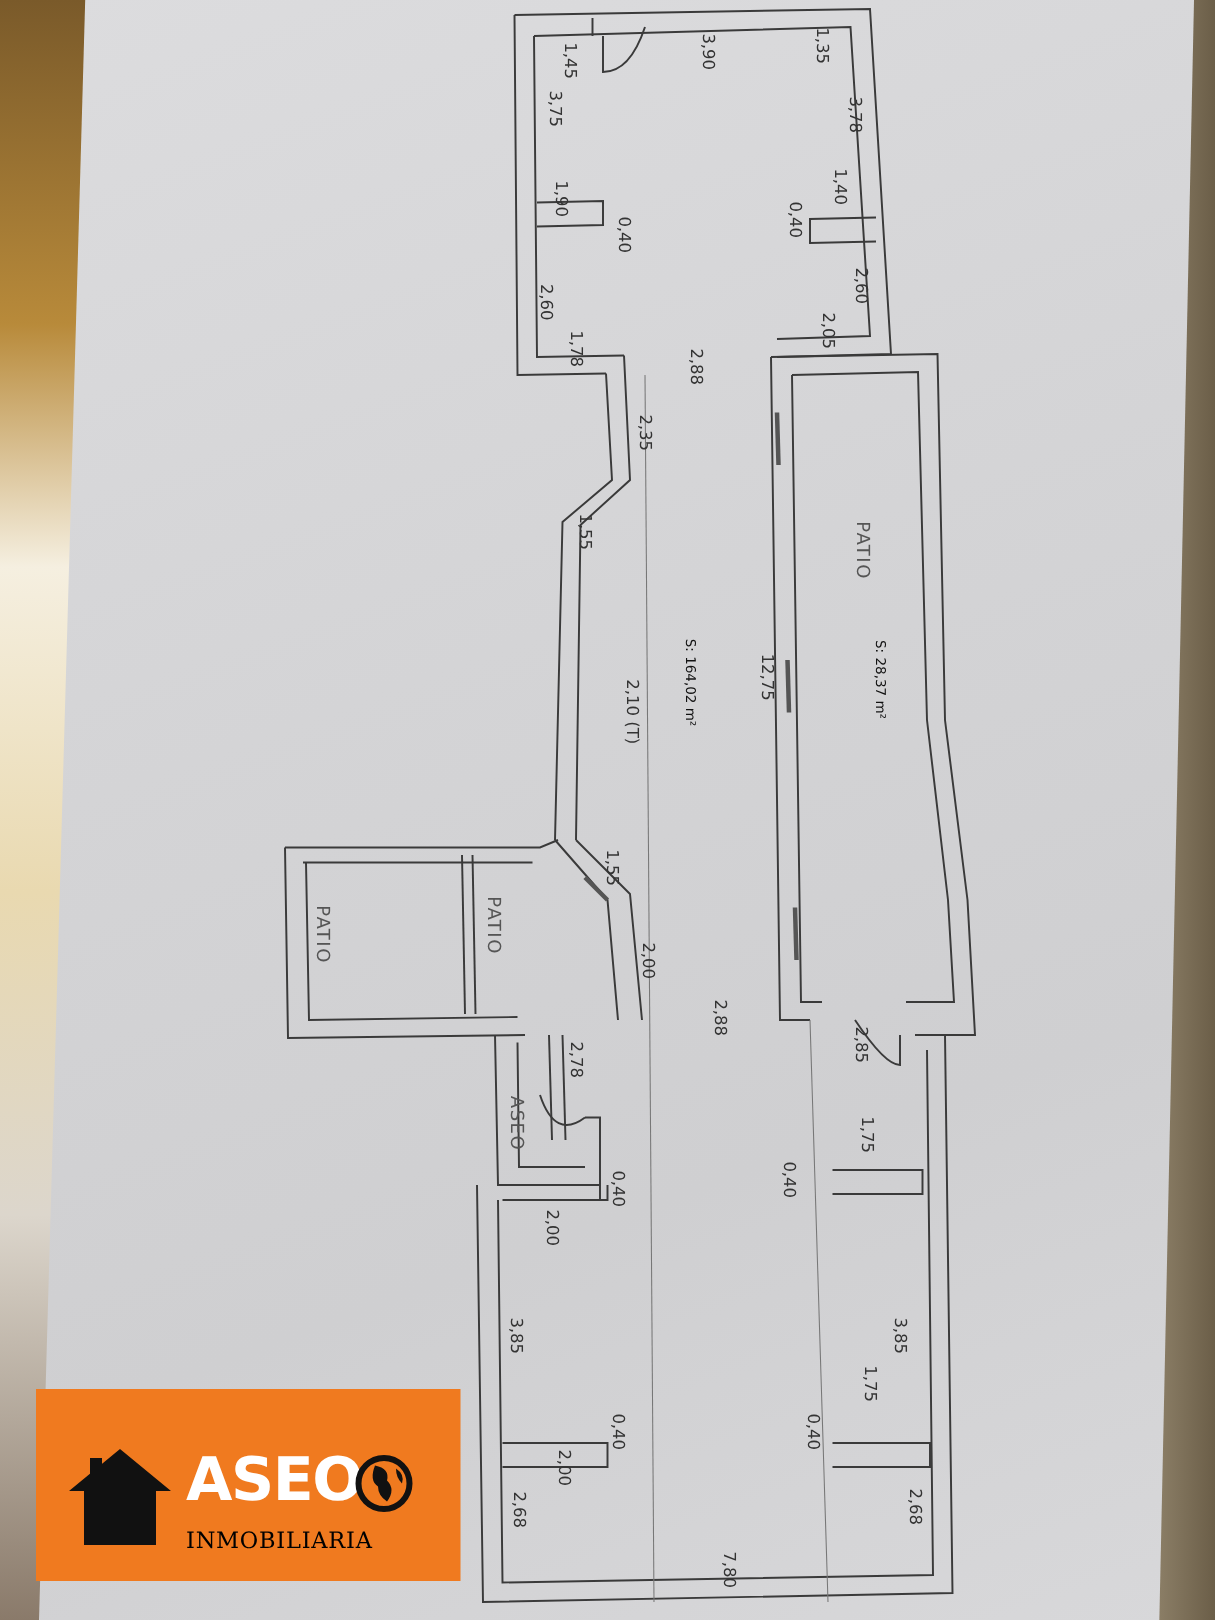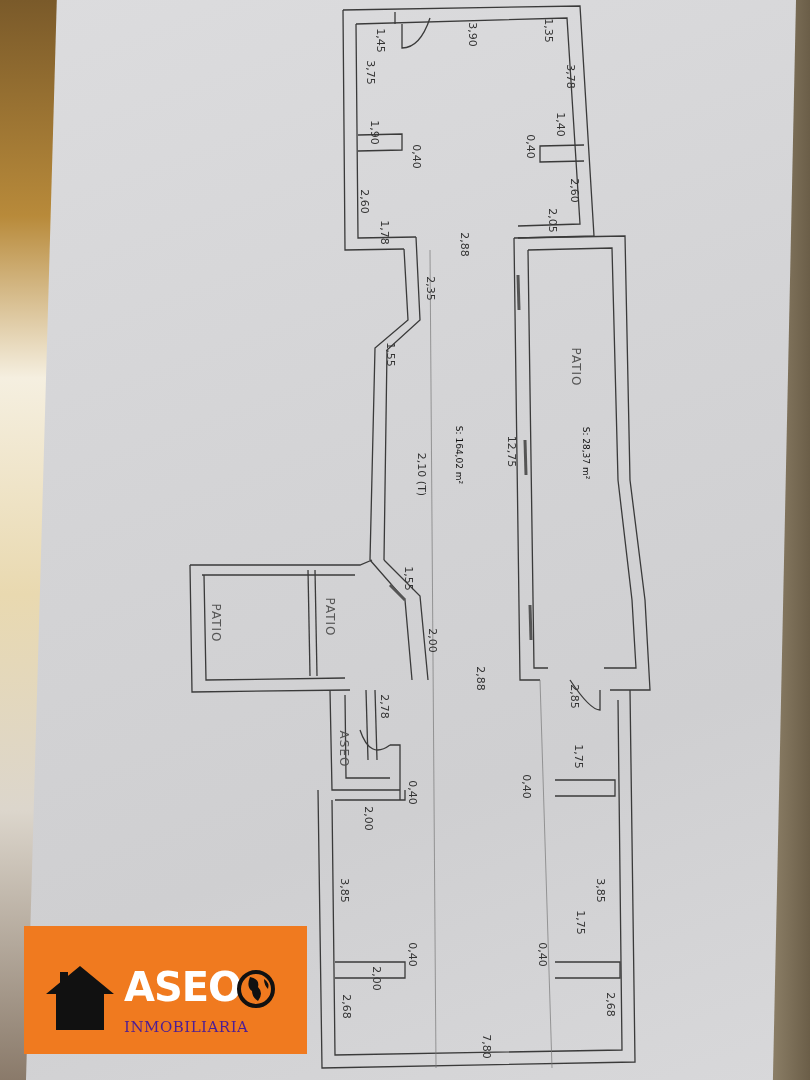--- a/index.html
+++ b/index.html
@@ -30,21 +30,21 @@
       background: #f07a1f;
     }
     .logo .house { position: absolute; left: 22px; top: 40px; }
     .logo .brand {
       position: absolute; left: 100px; top: 38px; color: #fff;
       font-family: "DejaVu Sans", sans-serif; font-weight: bold; font-size: 40px;
       letter-spacing: -1px;
     }
     .logo .globe { position: absolute; left: 212px; top: 43px; }
     .logo .sub {
-      position: absolute; left: 100px; top: 92px; color: #4c1d95;
+      position: absolute; left: 100px; top: 92px; color: #000000;
       font-family: "DejaVu Serif", serif; font-size: 15px; letter-spacing: 0.5px;
     }
   </style>
 </head>
 <body>
 
 <div class="right-edge"></div>
 <div class="paper"></div>
 
 <svg class="plan" width="810" height="1080">

